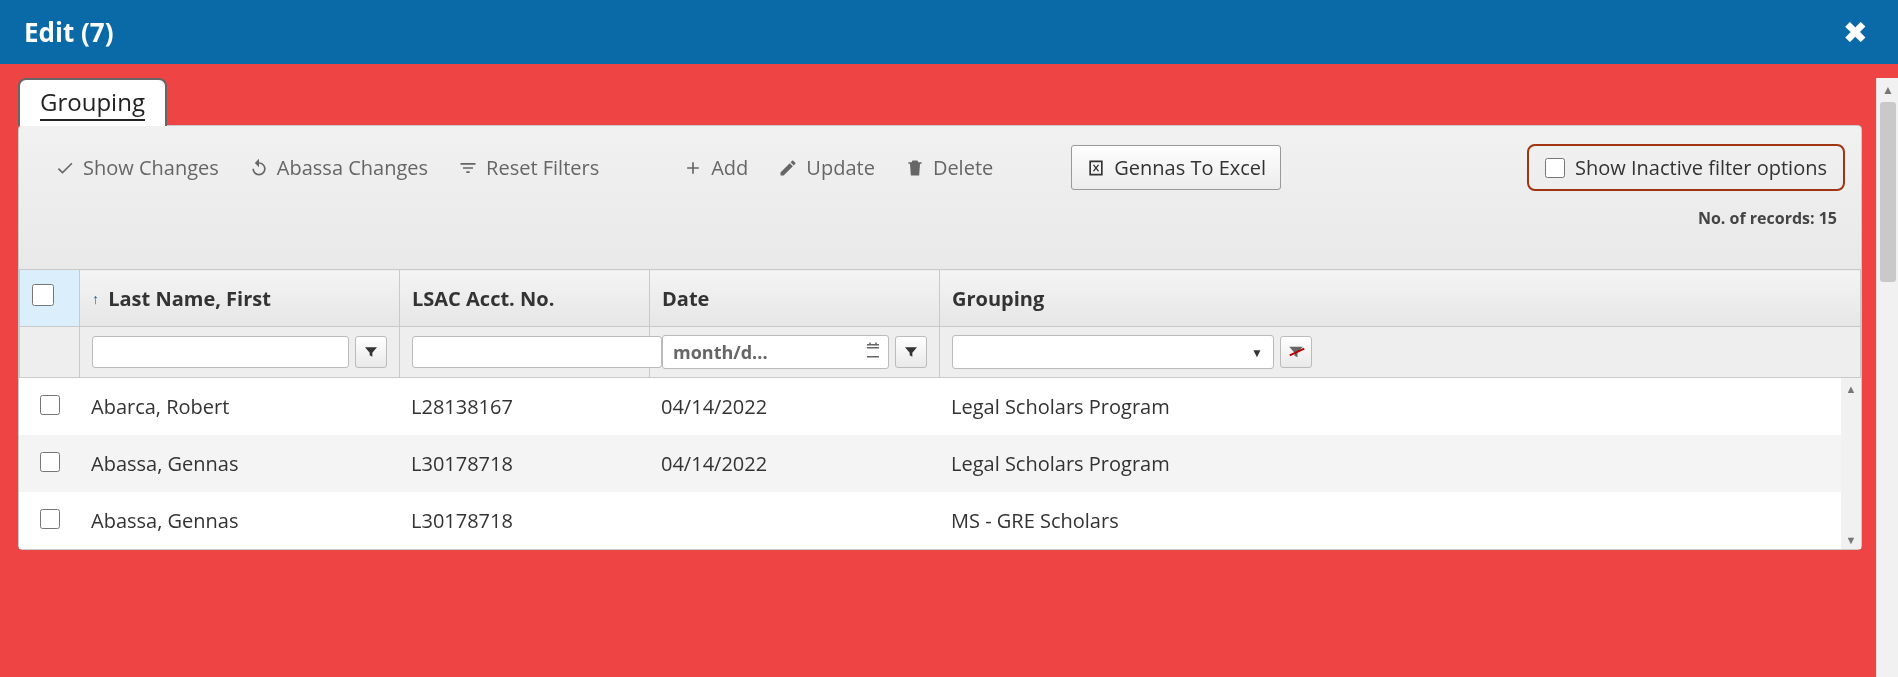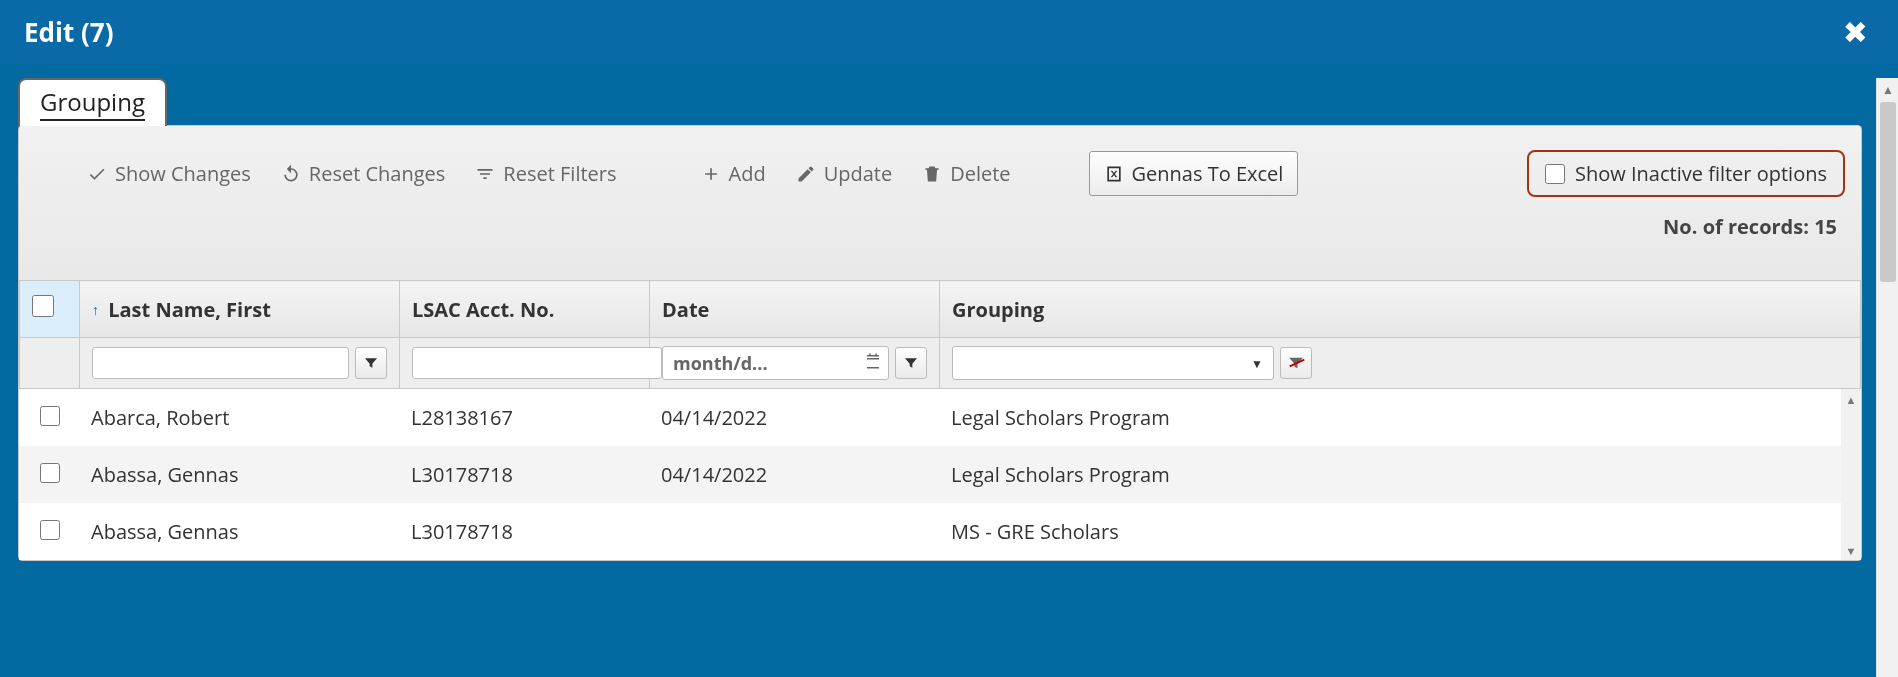--- a/index.html
+++ b/index.html
@@ -8,21 +8,21 @@
     font-family: "Segoe UI", "Open Sans", Arial, sans-serif;
     font-size: 14px;
     color: #333;
     background: #fff;
   }
   .viewport {
     width: 1898px;
     height: 677px;
     overflow: hidden;
     position: relative;
-    background: #0369a1;
+    background: #ef4444;
   }
 
   
   .modal-header {
     background: #0a6aa8;
     color: #fff;
     height: 64px;
     display: flex;
     align-items: center;
     justify-content: space-between;
@@ -74,25 +74,24 @@
     border-radius: 4px;
     background: linear-gradient(#f1f1f1, #d9d9d9);
     position: relative;
     margin-top: -1px;
     padding: 0;
     z-index: 2;
   }
   .toolbar {
     display: flex;
     align-items: center;
-    padding: 24px 16px 10px 36px;
+    padding: 18px 16px 10px 36px;
     gap: 30px;
     color: #666;
     font-size: 20px;
-    margin-left: 32px;
   }
   .tool {
     display: inline-flex;
     align-items: center;
     gap: 8px;
     color: #666;
     cursor: pointer;
   }
   .tool svg { width: 20px; height: 20px; fill: #666; }
   .export-btn {
@@ -116,21 +115,21 @@
     align-items: center;
     gap: 10px;
     font-size: 20px;
     color: #333;
   }
   .show-inactive-wrap input[type=checkbox]{ width: 20px; height: 20px; margin:0; }
 
   .records-line {
     text-align: right;
     padding: 6px 24px 40px 0;
-    font-size: 20px;
+    font-size: 16px;
     font-weight: 700;
     color: #444;
   }
 
   
   .grid-area {
     background: #fff;
     margin-top: 0;
   }
   .grid {
@@ -329,21 +328,21 @@
             <svg viewBox="0 0 24 24">
                 <path d="M9 16.2 4.8 12l-1.4 1.4L9 19 21 7l-1.4-1.4z"></path>
               </svg>
             <span>Show Changes</span>
           </div>
 
           <div class="tool">
             <svg viewBox="0 0 24 24">
                 <path d="M12 5V1L7 6l5 5V7c3.3 0 6 2.7 6 6s-2.7 6-6 6-6-2.7-6-6H4c0 4.4 3.6 8 8 8s8-3.6 8-8-3.6-8-8-8z"></path>
               </svg>
-            <span>Reset Changes</span>
+            <span>Abassa Changes</span>
           </div>
 
           <div class="tool">
             <svg viewBox="0 0 24 24">
                 <path d="M10 18h4v-2h-4v2zM3 6v2h18V6H3zm3 7h12v-2H6v2z"></path>
               </svg>
             <span>Reset Filters</span>
           </div>
 
           <div style="width:24px;"></div>

